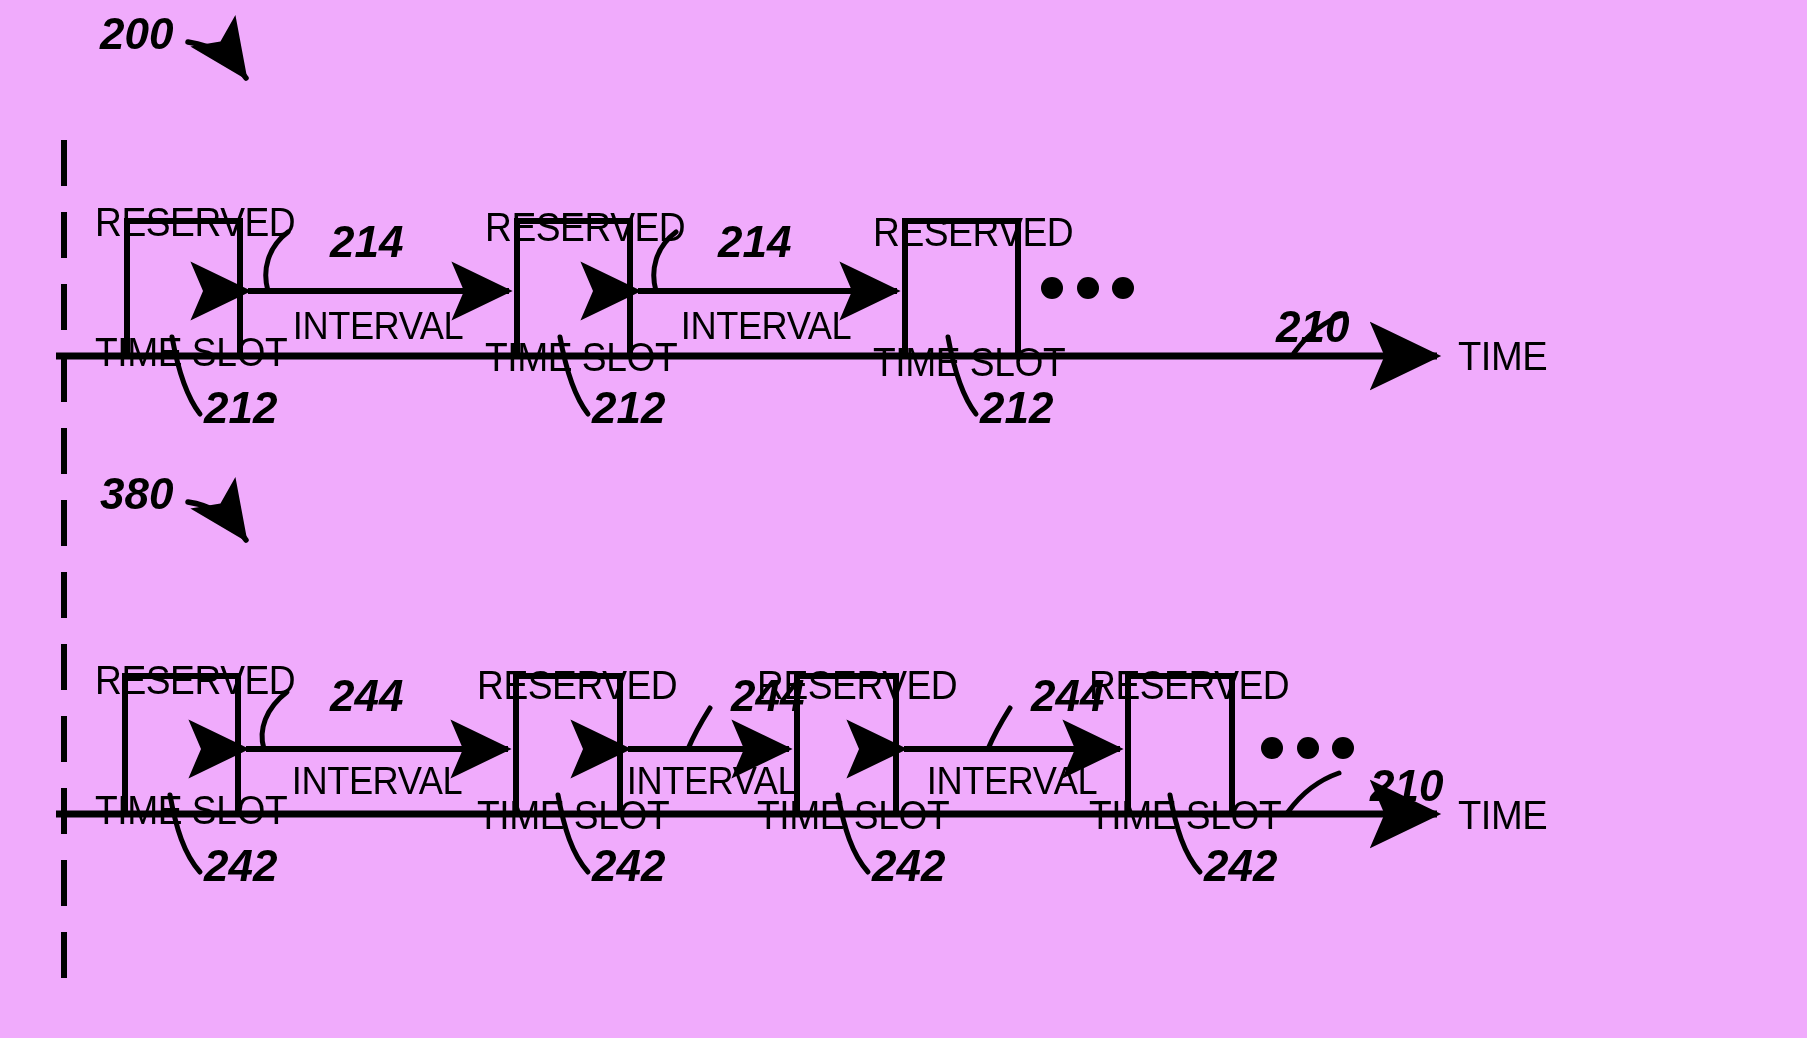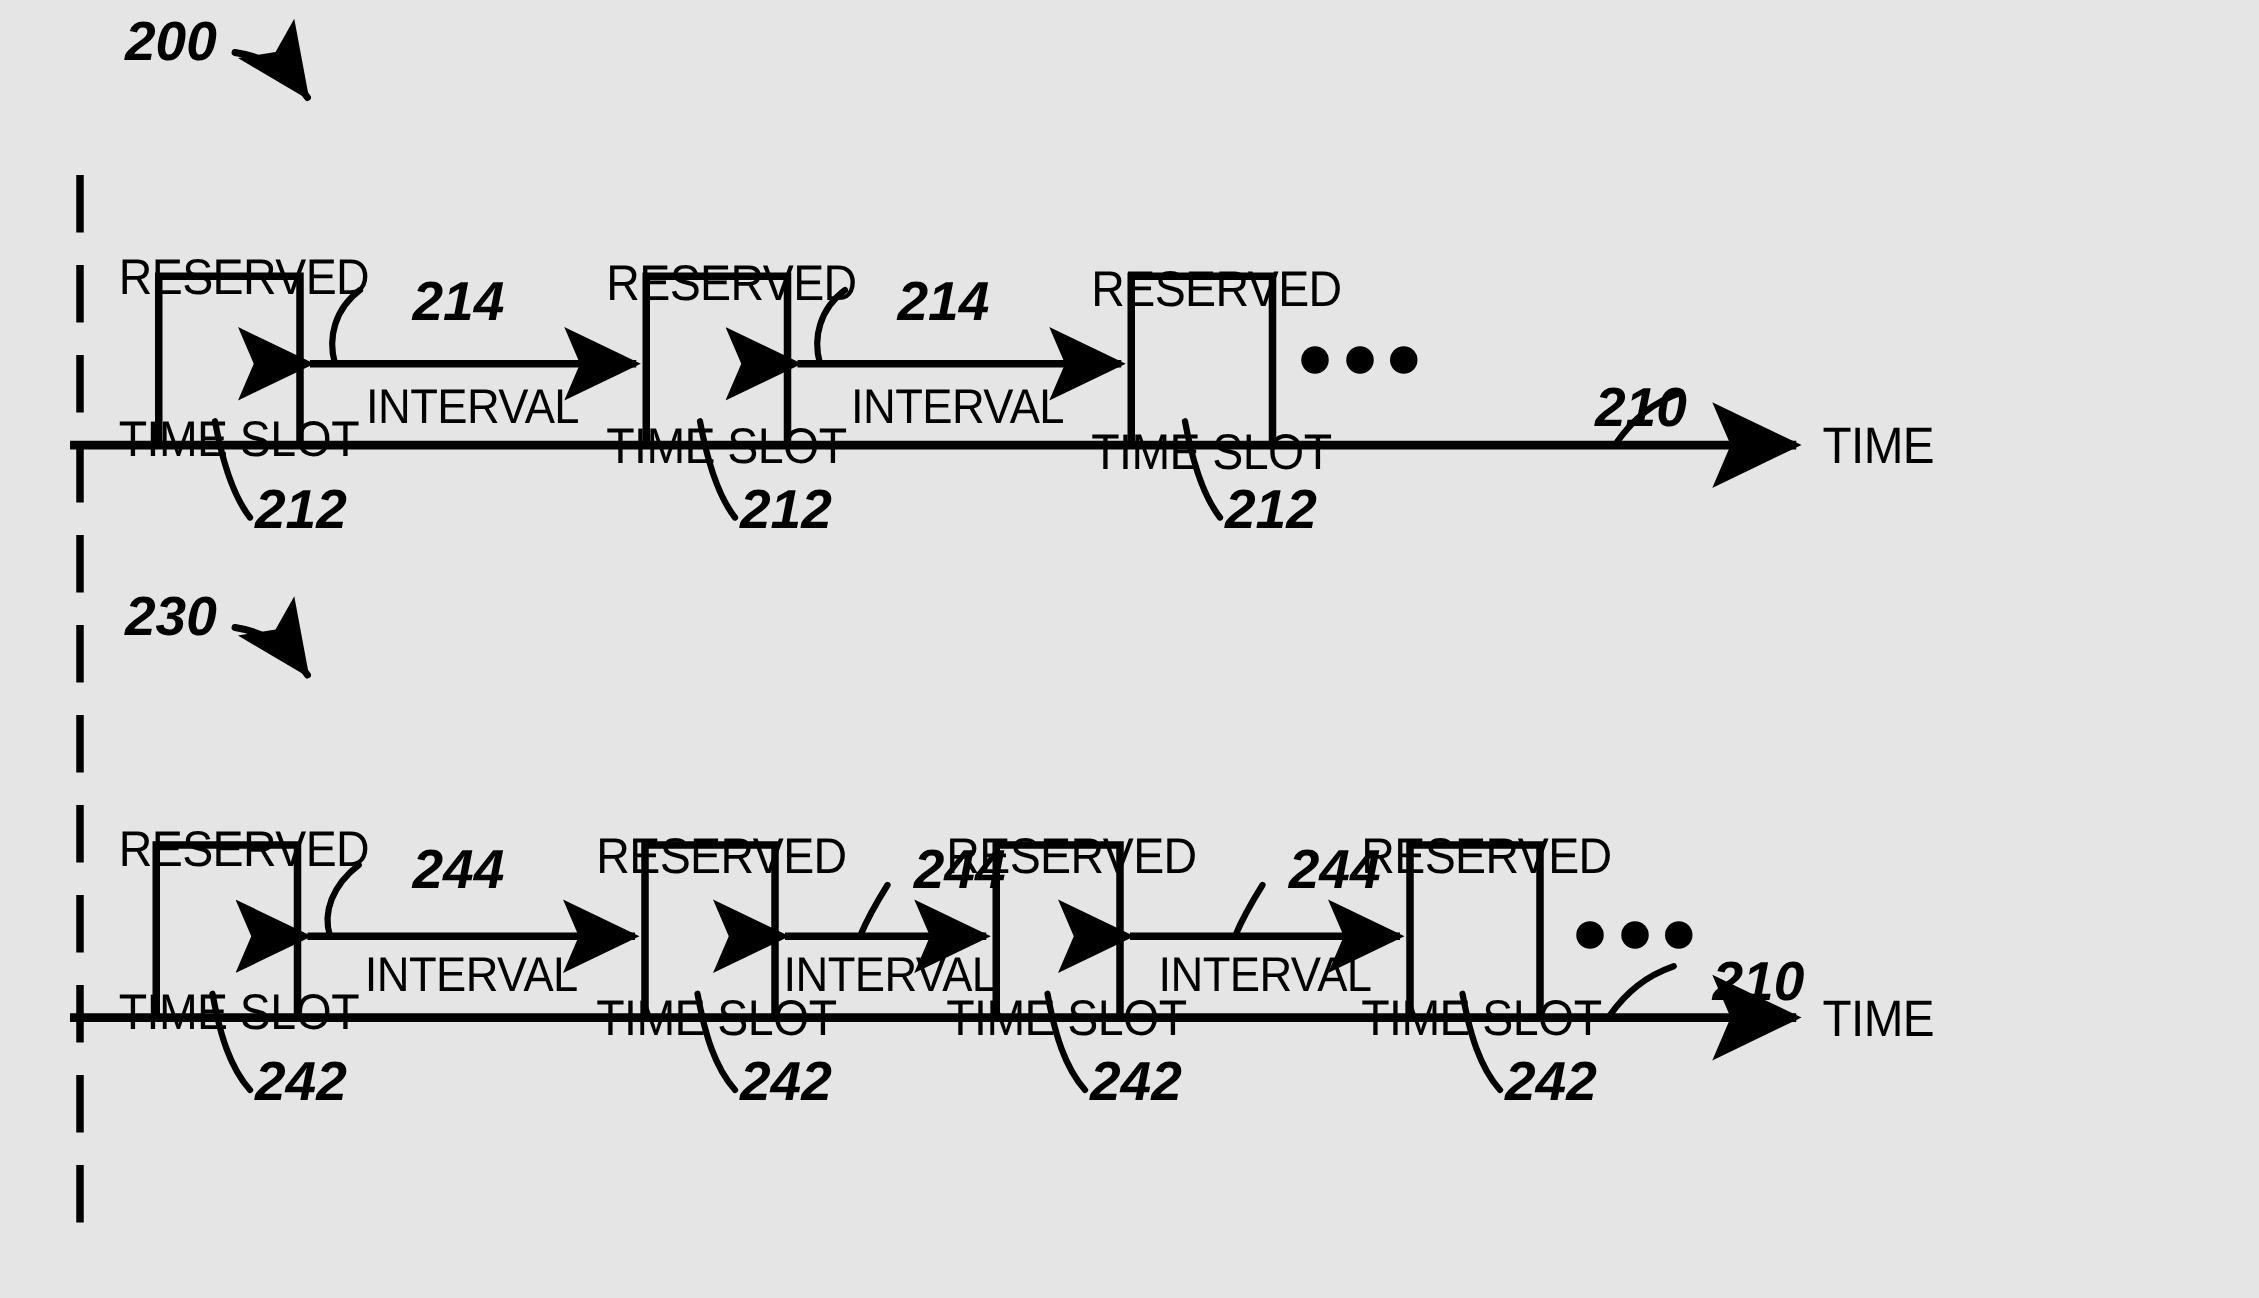--- a/index.html
+++ b/index.html
@@ -5,21 +5,21 @@
 <style>
   html, body {
     margin: 0;
     padding: 0;
     background: #ffffff;
   }
   #figure {
     position: relative;
     width: 1807px;
     height: 1038px;
-    background: #e5e5e5;
+    background: #f0abfc;
     font-family: "Liberation Sans", sans-serif;
     overflow: hidden;
   }
   #figure svg {
     position: absolute;
     left: 0;
     top: 0;
     width: 1807px;
     height: 1038px;
   }
@@ -237,21 +237,21 @@
   <div class="lbl ref-num" style="left:718px; top:218px;">214</div>
   <div class="lbl interval-caption" style="left:666px; top:305px; width:200px;">INTERVAL</div>
 
   <div class="lbl ref-num" style="left:204px; top:384px;">212</div>
   <div class="lbl ref-num" style="left:592px; top:384px;">212</div>
   <div class="lbl ref-num" style="left:980px; top:384px;">212</div>
 
   <div class="lbl ref-num" style="left:1276px; top:303px;">210</div>
   <div class="lbl time-caption" style="left:1458px; top:334px;">TIME</div>
 
-  <div class="lbl ref-num" style="left:100px; top:470px;">230</div>
+  <div class="lbl ref-num" style="left:100px; top:470px;">380</div>
 
   <div class="lbl slot-caption" style="left:88px; top:573px; width:200px;">
     <div>RESERVED</div>
     <div>TIME SLOT</div>
   </div>
   <div class="lbl slot-caption" style="left:470px; top:578px; width:200px;">
     <div>RESERVED</div>
     <div>TIME SLOT</div>
   </div>
   <div class="lbl slot-caption" style="left:750px; top:578px; width:200px;">

